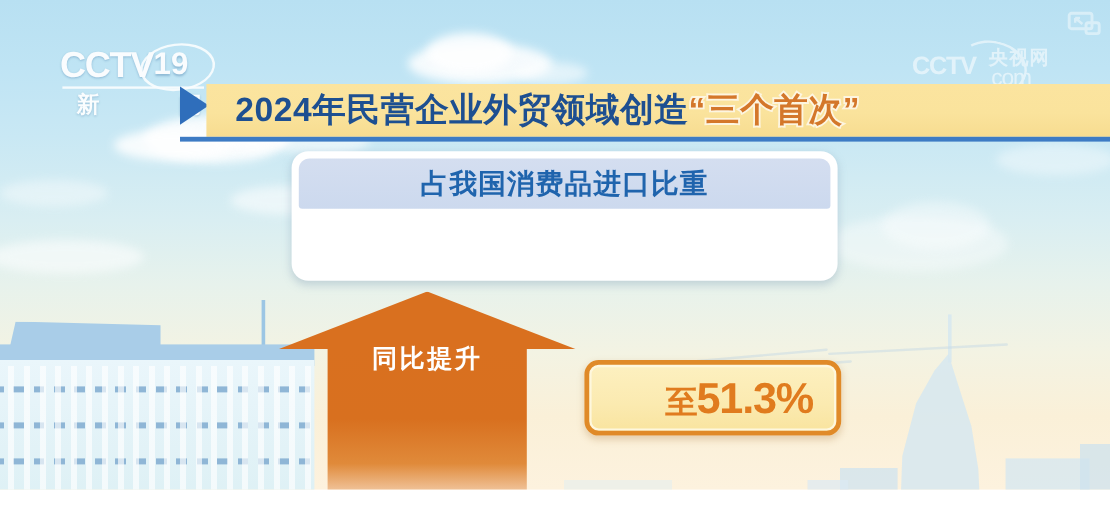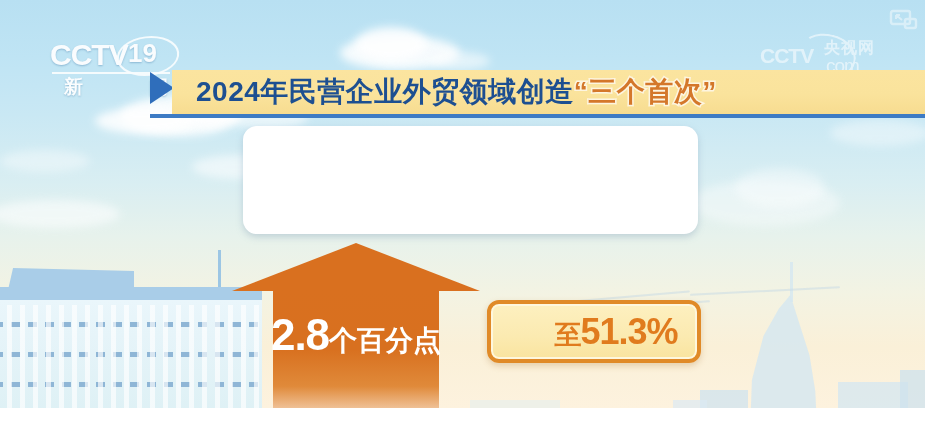--- a/index.html
+++ b/index.html
@@ -284,23 +284,26 @@
 
   <div id="banner-marker"></div>
   <div id="banner">
     <div id="banner-text">
       <span>2024年民营企业外贸领域创造</span><span class="quoted">“三个首次”</span>
     </div>
   </div>
   <div id="banner-underline"></div>
 
   <div id="card">
+    <div id="card-head">
+      <span id="card-head-text">占我国消费品进口比重</span>
+    </div>
   </div>
 
   <div id="arrow-head"></div>
   <div id="arrow-body"></div>
-  <div id="arrow-label-2"><span class="num">2.8</span><span class="unit">个百分点</span></div>
+  <div id="arrow-label-1">同比提升</div>
 
   <div id="pill">
     <span id="pill-text"><span class="zhi">至</span><span>51.3</span><span>%</span></span>
   </div>
 
 </div>
 
 </body></html>

